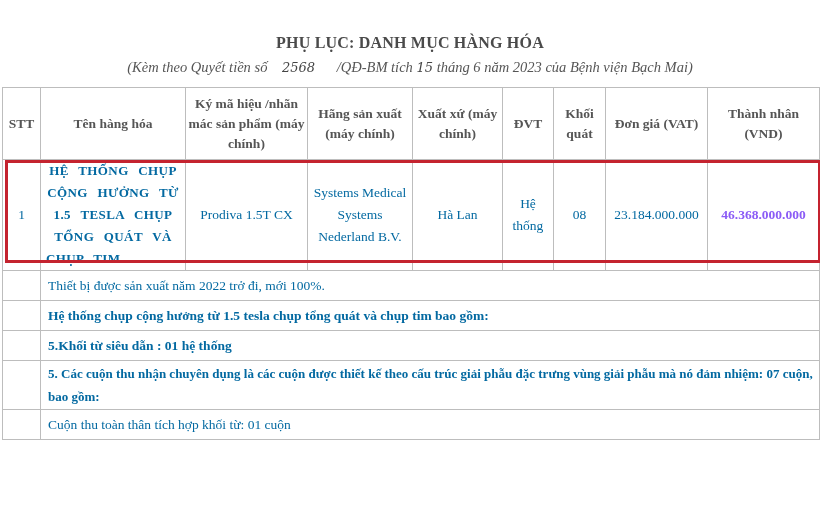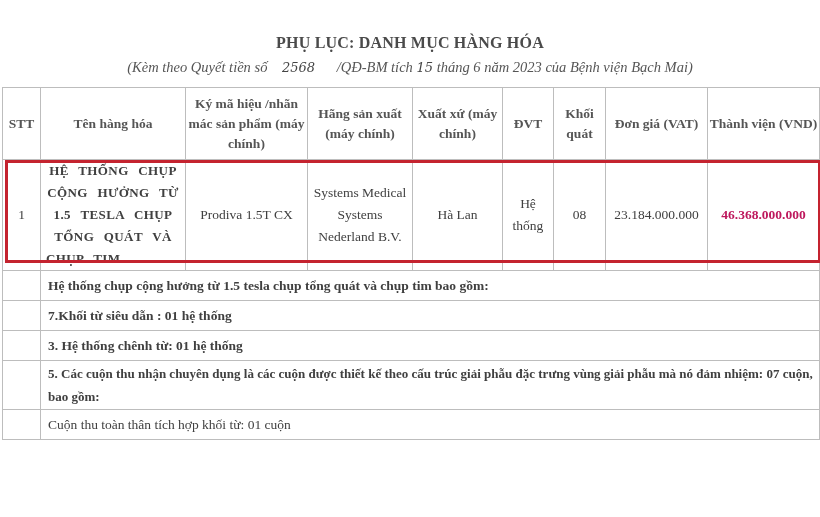--- a/index.html
+++ b/index.html
@@ -1,26 +1,26 @@
 <!DOCTYPE html>
 <html><head>
 <meta charset="utf-8">
 <style>
   html, body { margin: 0; padding: 0; background: #ffffff; }
   body { width: 820px; height: 517px; overflow: hidden; position: relative; font-family: "Liberation Serif", "DejaVu Serif", serif; color: #5c5c5c; }
   .title { position: absolute; top: 34px; left: 0; width: 820px; text-align: center; font-weight: bold; font-size: 16px; color: #4a4a4a; letter-spacing: 0.2px; }
   .subtitle { position: absolute; top: 59px; left: 0; width: 820px; text-align: center; font-style: italic; font-size: 14.5px; color: #555; }
   .subtitle .hw { font-style: italic; font-family: "DejaVu Serif", serif; font-size: 13px; color: #444; }
   table { position: absolute; top: 87px; left: 2px; border-collapse: collapse; table-layout: fixed; width: 817px; }
-  td, th { border: 1px solid #bdbdbd; font-size: 13.5px; color: #404040; vertical-align: middle; }
+  td, th { border: 1px solid #bdbdbd; font-size: 13.5px; color: #0369a1; vertical-align: middle; }
   th { font-weight: bold; text-align: center; line-height: 20px; color: #555; }
   tr.head th { height: 69px; }
   tr.item td { height: 103px; text-align: center; line-height: 22px; }
   td.name { text-align: justify; text-align-last: left; font-weight: bold; padding: 0 5px; line-height: 22.5px; font-size: 13px; letter-spacing: 0.4px; word-spacing: 6px; overflow: hidden; }
-  td.total { font-weight: bold; color: #be185d; }
+  td.total { font-weight: bold; color: #8b5cf6; }
   tr.spec td { height: 27px; padding-left: 7px; text-align: left; }
   tr.spec td.blank { padding: 0; }
   tr.spec td.b { font-weight: bold; }
   tr.spec.tall td { height: 46px; line-height: 23px; }
   .redframe { position: absolute; left: 5px; top: 160px; width: 810px; height: 97px; border: 3px solid #c4232f; pointer-events: none; }
 </style>
 </head>
 <body>
 
 <div class="title">PHỤ LỤC: DANH MỤC HÀNG HÓA</div>
@@ -47,44 +47,44 @@
   <tbody>
       <tr class="head">
     <th>STT</th>
     <th>Tên hàng hóa</th>
     <th>Ký mã hiệu /nhãn mác sản phẩm (máy chính)</th>
     <th style="font-weight:bold">Hãng sản xuất (máy chính)</th>
     <th>Xuất xứ (máy chính)</th>
     <th>ĐVT</th>
     <th>Khối quát</th>
     <th>Đơn giá (VAT)</th>
-    <th>Thành viện (VND)</th>
+    <th>Thành nhân (VND)</th>
   </tr>
   <tr class="item">
     <td>1</td>
     <td class="name">HỆ THỐNG CHỤP CỘNG HƯỞNG TỪ 1.5 TESLA CHỤP TỔNG QUÁT VÀ CHỤP TIM</td>
     <td>Prodiva 1.5T CX</td>
     <td>Systems Medical Systems Nederland B.V.</td>
     <td>Hà Lan</td>
     <td>Hệ thống</td>
     <td>08</td>
     <td>23.184.000.000</td>
     <td class="total">46.368.000.000</td>
   </tr>
   <tr class="spec">
     <td class="blank"></td>
+    <td colspan="8">Thiết bị được sản xuất năm 2022 trở đi, mới 100%.</td>
+  </tr>
+  <tr class="spec">
+    <td class="blank"></td>
     <td colspan="8" class="b">Hệ thống chụp cộng hưởng từ 1.5 tesla chụp tổng quát và chụp tim bao gồm:</td>
   </tr>
   <tr class="spec">
     <td class="blank"></td>
-    <td colspan="8" class="b">7.Khối từ siêu dẫn : 01 hệ thống</td>
-  </tr>
-  <tr class="spec">
-    <td class="blank"></td>
-    <td colspan="8" class="b">3. Hệ thống chênh từ: 01 hệ thống</td>
+    <td colspan="8" class="b">5.Khối từ siêu dẫn : 01 hệ thống</td>
   </tr>
   <tr class="spec tall">
     <td class="blank"></td>
     <td colspan="8" class="b" style="font-size:13px">5. Các cuộn thu nhận chuyên dụng là các cuộn được thiết kế theo cấu trúc giải phẫu đặc trưng vùng giải phẫu mà nó đảm nhiệm: 07 cuộn, bao gồm:</td>
   </tr>
   <tr class="spec">
     <td class="blank"></td>
     <td colspan="8">Cuộn thu toàn thân tích hợp khối từ: 01 cuộn</td>
   </tr>
 </tbody>

